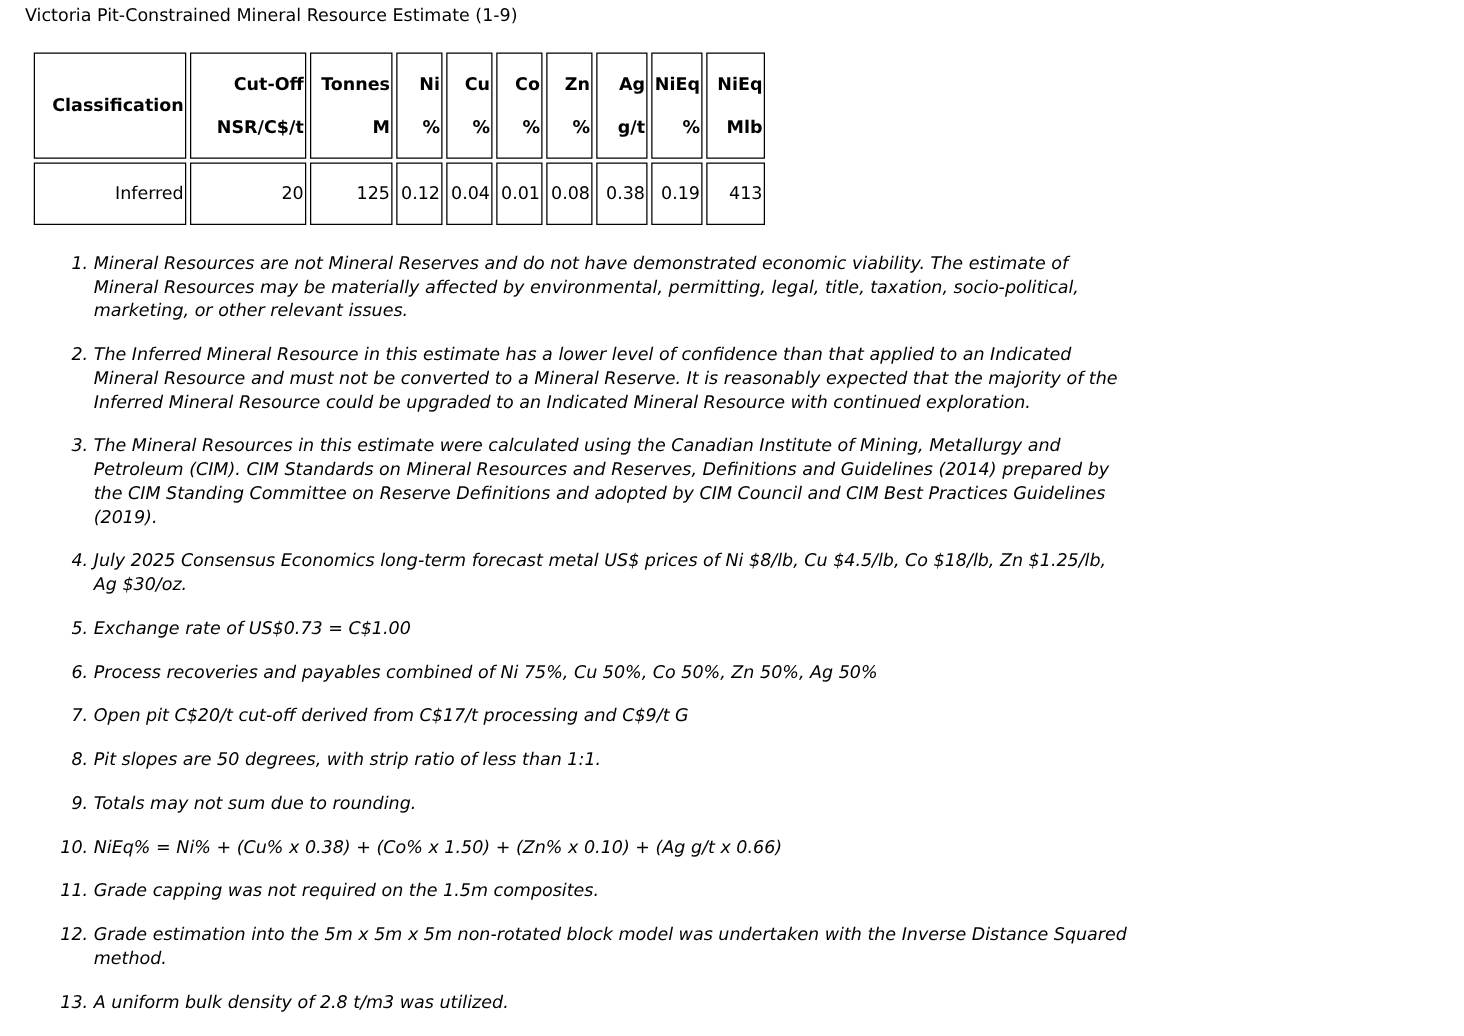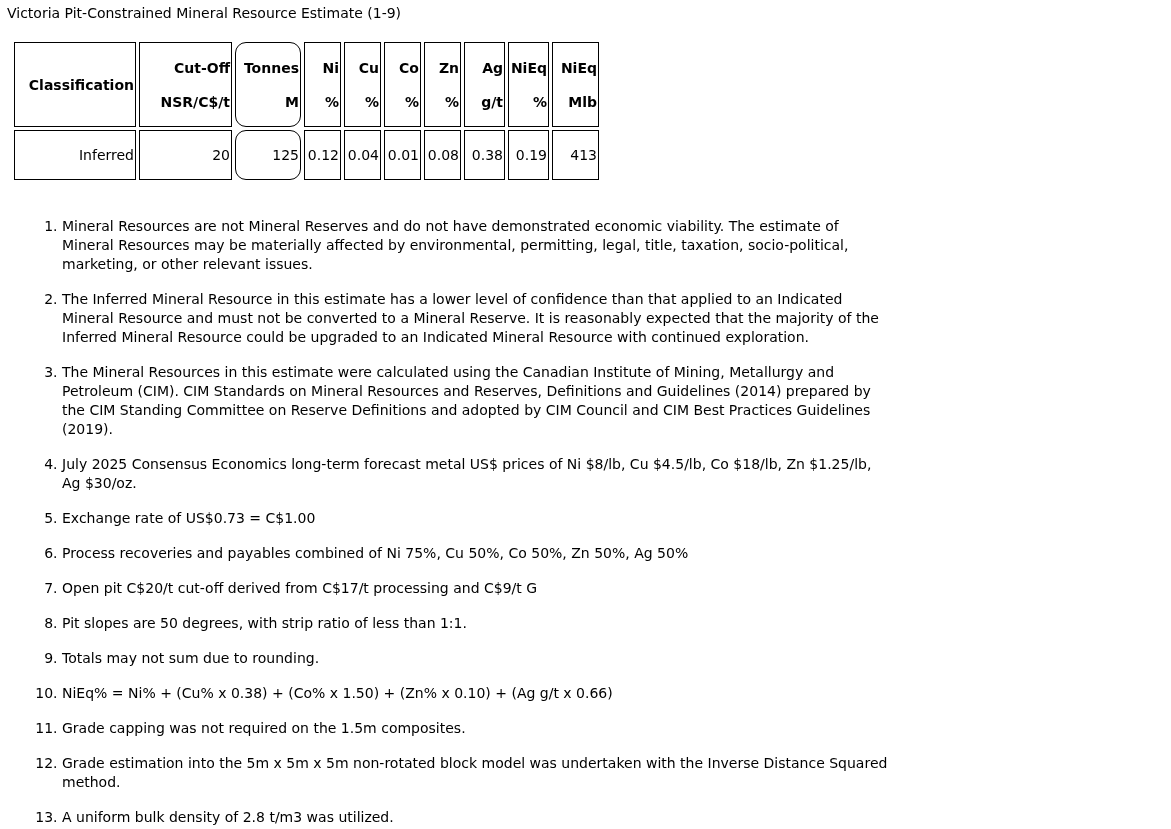--- a/index.html
+++ b/index.html
@@ -7,21 +7,21 @@
     padding: 0;
     background: #ffffff;
     color: #000000;
     font-family: "DejaVu Sans", sans-serif;
     font-size: 14px;
   }
   .page {
     width: 1072px;
     height: 829px;
     overflow: hidden;
-    padding: 4px 0 0 7px;
+    padding: 4px 0 0 20px;
     box-sizing: border-box;
   }
   .title {
     font-size: 14px;
     line-height: 19px;
     margin: 0;
     font-weight: normal;
   }
   table.resource-table {
     border-collapse: separate;
@@ -40,30 +40,31 @@
     font-weight: bold;
     height: 83px;
     line-height: 34px;
   }
   table.resource-table td {
     height: 48px;
     font-weight: normal;
   }
   .c0 { width: 118px; }
   .c1 { width: 89px;  }
-  .c2 { width: 62px; border-radius: 11px;  }
+  .c2 { width: 62px;  }
   .c3, .c4, .c5, .c6 { width: 33px; }
   .c7 { width: 37px; margin-left: 24px; }
   .c8 { width: 37px; }
   .c9 { width: 43px; }
   ol.notes {
-    margin: 34px 0 0 0;
+    margin: 19px 0 0 0;
     padding-left: 55px;
     width: 830px;
     line-height: 19px;
+    font-style: italic;
   }
   ol.notes li {
     margin-bottom: 16px;
   }
 </style>
 </head>
 <body>
 
 <div class="page">
 

